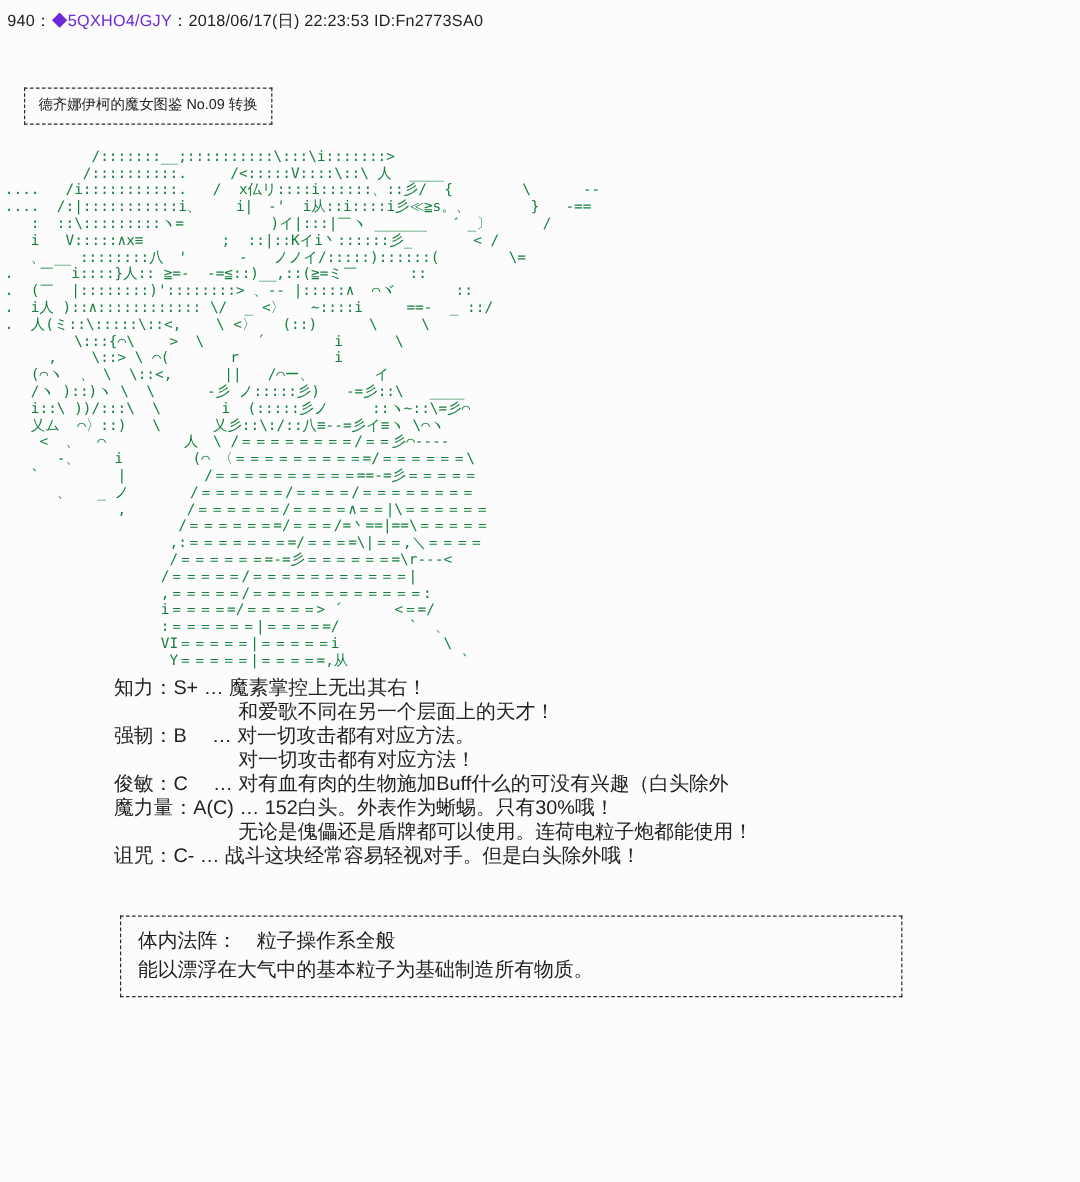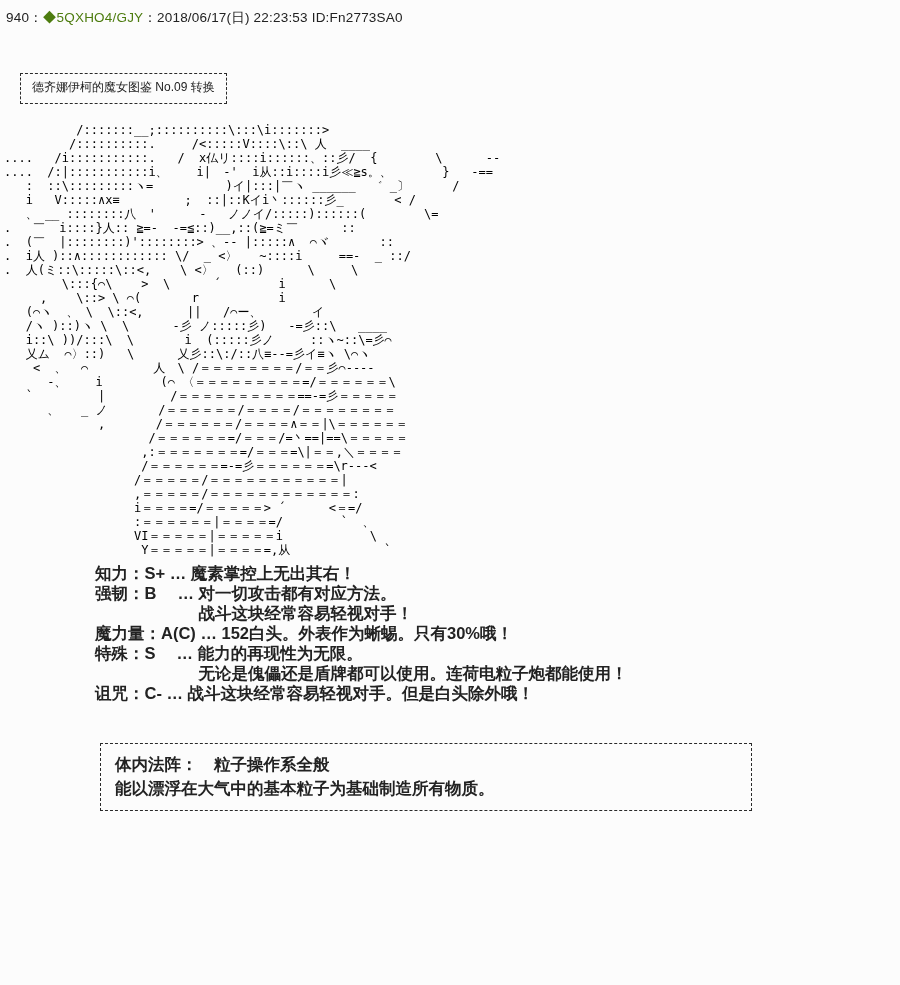--- a/index.html
+++ b/index.html
@@ -25,44 +25,44 @@
     padding: 5px 11px 7px 11px;
     font-size: 12px;
     white-space: pre;
   }
   .aa {
     margin: 19px 0 0 4px;
     font-family: "DejaVu Sans Mono", monospace;
     font-size: 12px;
     line-height: 14px;
     white-space: pre;
-    color: #000000;
+    color: #15803d;
   }
   .stats {
     margin: 6px 0 0 95px;
     font-size: 16.5px;
     line-height: 20px;
   }
-  .stat-line { white-space: pre; font-weight: bold; }
+  .stat-line { white-space: pre; }
   .info-box {
     width: 652px;
     margin: 40px 0 0 100px;
     border: 1px dashed #2a2a2a;
     padding: 8px 8px 10px 14px;
     font-size: 16.5px;
     line-height: 24px;
   }
-  .info-line { white-space: pre-wrap; font-weight: bold; }
+  .info-line { white-space: pre-wrap; }
 </style>
 </head>
 <body>
 
 
 
-<div class="post-header"><span>940：</span><span class="trip" style="color: #4d7c0f;">◆5QXHO4/GJY</span><span>：2018/06/17(日) 22:23:53 ID:Fn2773SA0</span></div>
+<div class="post-header"><span>940：</span><span class="trip" style="color: #6d28d9;">◆5QXHO4/GJY</span><span>：2018/06/17(日) 22:23:53 ID:Fn2773SA0</span></div>
 
 <div class="title-box"><span>德齐娜伊柯的魔女图鉴 No.09 转换</span></div>
 
 <pre class="aa">          /:::::::__;::::::::::\:::\i:::::::&gt;
          /::::::::::.     /&lt;:::::V::::\::\ 人  ____
 ....   /i:::::::::::.   /  x仏リ::::i::::::、::彡/  {        \      --
 ....  /:|:::::::::::i、    i|ゞ-'  i从::i::::i彡≪≧s。、       }   -==
    :  ::\:::::::::ヽ=          )イ|:::|￣ヽ ______  ゛ _〕      /
    i   V:::::∧x≡         ;  ::|::Kイi丶::::::彡_       &lt; /
    、 __ ::::::::八ゞ'      -   ノノイ/:::::)::::::(        \=
@@ -87,24 +87,25 @@
                   /＝＝＝＝＝/＝＝＝＝＝＝＝＝＝＝＝|
                   ,＝＝＝＝＝/＝＝＝＝＝＝＝＝＝＝＝＝:
                   i＝＝＝＝=/＝＝＝＝＝&gt; ´      &lt;＝=/
                   :＝＝＝＝＝＝|＝＝＝＝=/        `  、
                   VI＝＝＝＝＝|＝＝＝＝＝i            \
                    Y＝＝＝＝＝|＝＝＝＝=,从             `
 </pre>
 
 <div class="stats">
   <div class="stat-line">知力：S+ … 魔素掌控上无出其右！</div>
+  <div class="stat-line">　　　　　　 和爱歌不同在另一个层面上的天才！</div>
   <div class="stat-line">强韧：B　 … 对一切攻击都有对应方法。</div>
-  <div class="stat-line">　　　　　　 战斗这块经常容易轻视对手！</div>
+  <div class="stat-line">　　　　　　 对一切攻击都有对应方法！</div>
+  <div class="stat-line">俊敏：C　 … 对有血有肉的生物施加Buff什么的可没有兴趣（白头除外</div>
   <div class="stat-line">魔力量：A(C) … 152白头。外表作为蜥蜴。只有30%哦！</div>
-  <div class="stat-line">特殊：S　 … 能力的再现性为无限。</div>
   <div class="stat-line">　　　　　　 无论是傀儡还是盾牌都可以使用。连荷电粒子炮都能使用！</div>
   <div class="stat-line">诅咒：C- … 战斗这块经常容易轻视对手。但是白头除外哦！</div>
 </div>
 
 <div class="info-box">
   <div class="info-line">体内法阵：　粒子操作系全般</div>
   <div class="info-line">能以漂浮在大气中的基本粒子为基础制造所有物质。</div>
 </div>
 
 

